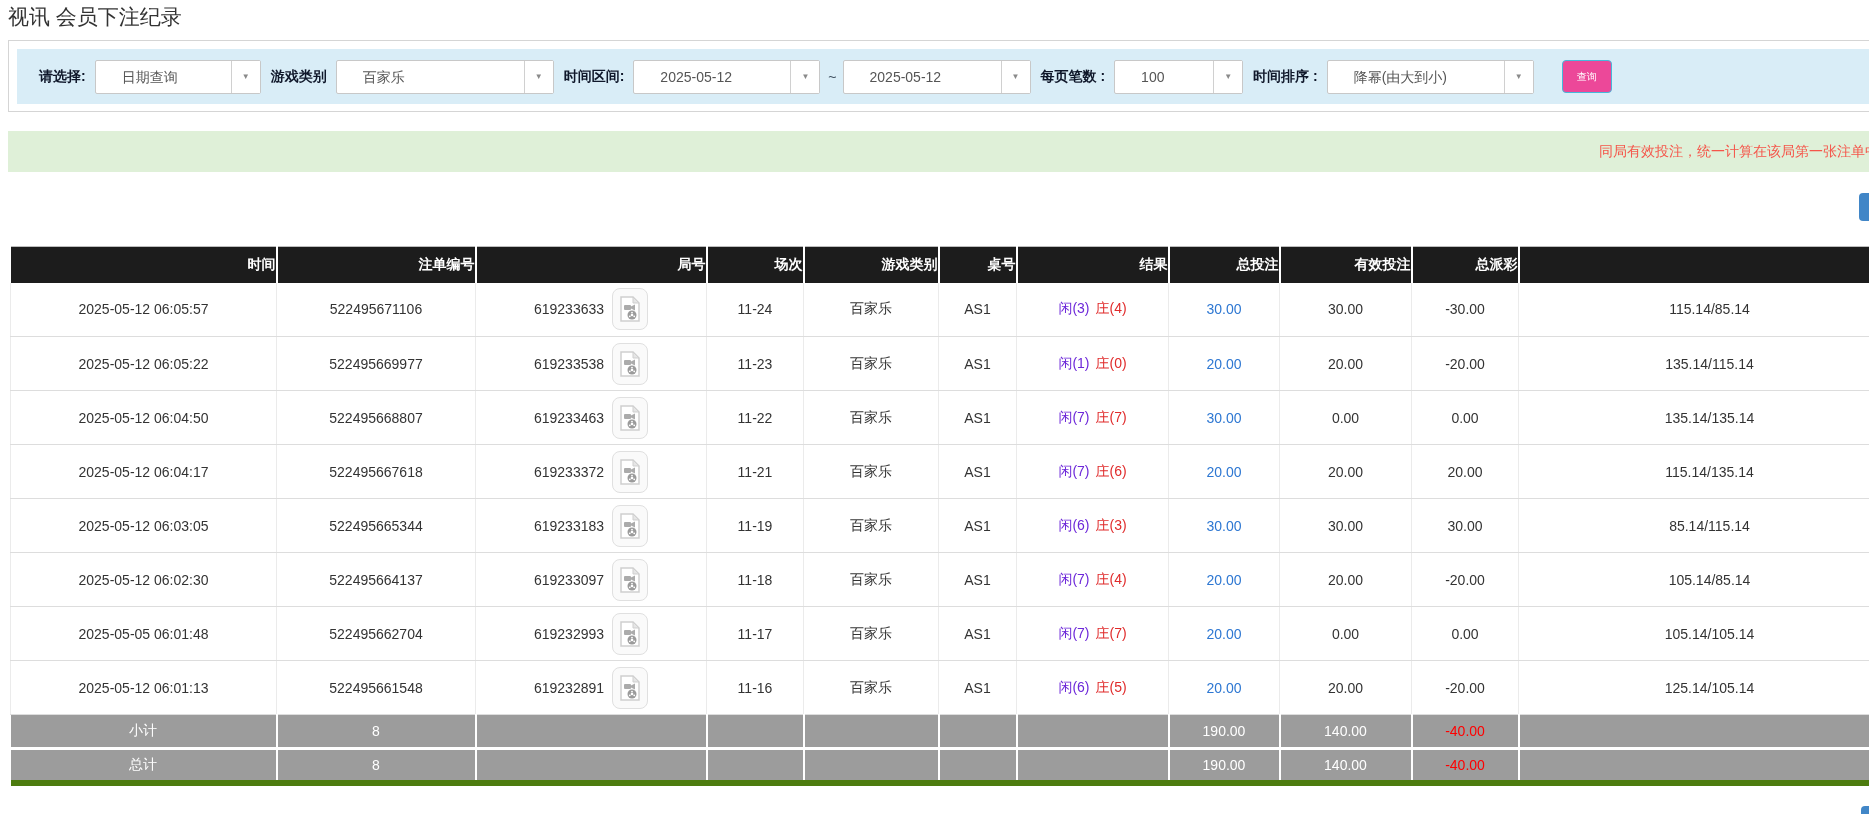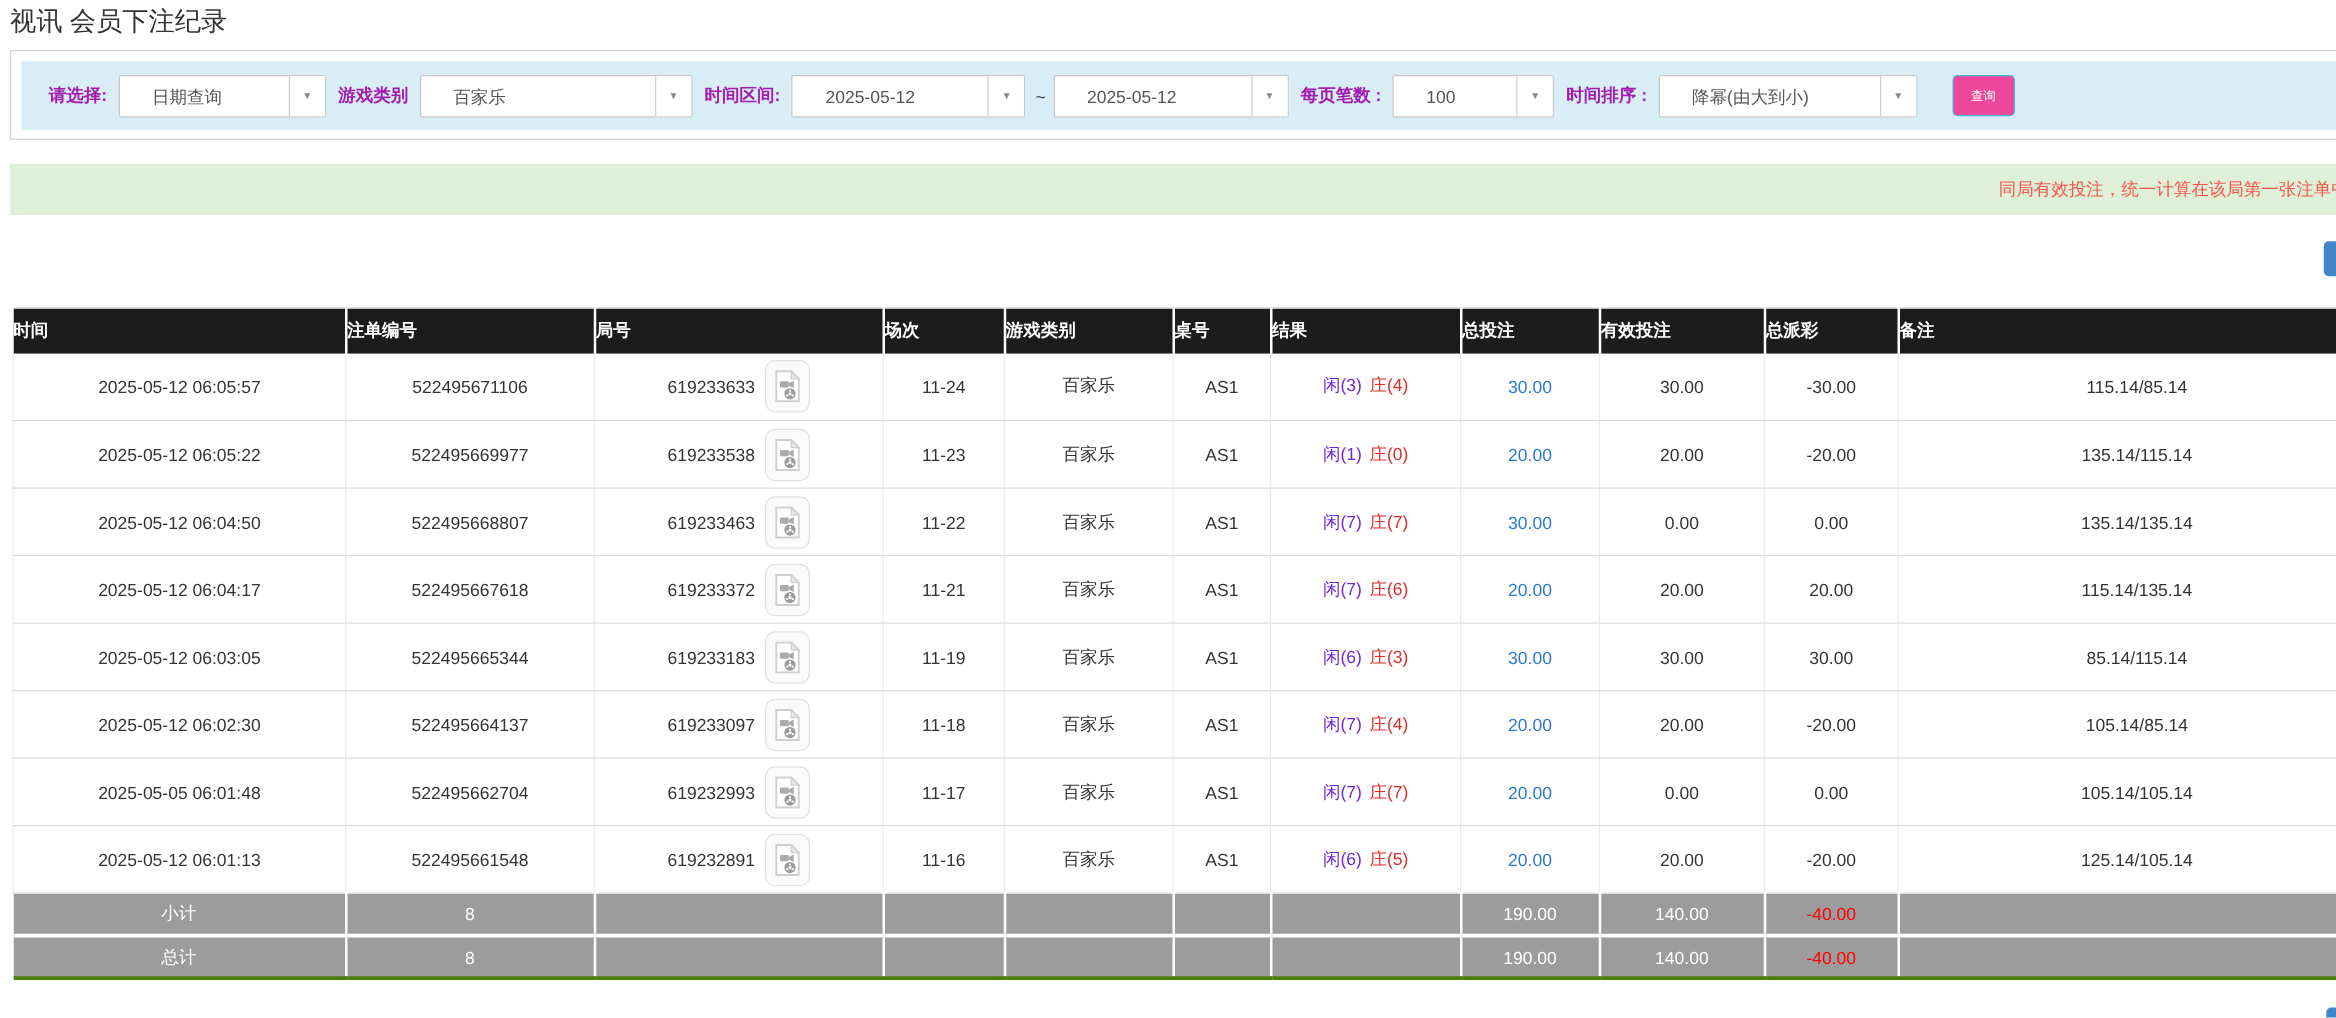--- a/index.html
+++ b/index.html
@@ -8,21 +8,21 @@
   #stage { position:relative; width:1869px; height:684px; }
 
   
   .page-title { position:absolute; left:8px; top:3px; font-size:21px; color:#333; font-weight:400; }
 
   
   .filter-panel { position:absolute; left:8px; top:40px; width:1870px; height:72px;
                   border:1px solid #d5d5d5; background:#fff; }
   .filter-strip { position:absolute; left:8px; top:8px; width:1852px; height:55px;
                   background:#d9edf7; display:flex; align-items:center; padding-left:18px; }
-  .f-label { font-size:14px; font-weight:bold; color:#a21caf; white-space:nowrap; margin:0 9px 0 4px;text-align:center; }
+  .f-label { font-size:14px; font-weight:bold; color:#0f172a; white-space:nowrap; margin:0 9px 0 4px;text-align:center; }
   .combo { display:flex; height:34px; background:#fff; border:1px solid #c8c8c8; border-radius:2px;
            margin-right:6px; cursor:pointer; }
   .combo-text { flex:1; font-size:14px; color:#555; line-height:32px; padding:0 26px; white-space:nowrap; overflow:hidden; }
   .combo-arrow { width:29px; border-left:1px solid #d0d0d0; display:flex; align-items:center;
                  justify-content:center; font-size:8px; color:#8a8a8a; background:#fff; }
   .tilde { font-size:14px; color:#3b4d5c; margin:0 6px 0 2px; }
   .search-btn { height:33px; padding:0 14px; margin-left:22px; background:#ec4899; border:1px solid #46b8da;
                 border-radius:4px; color:#fff; font-size:10px; cursor:pointer; }
 
   
@@ -33,35 +33,35 @@
   
   .edge-btn-top { position:absolute; left:1859px; top:193px; width:18px; height:28px;
                   background:#4186c7; border-radius:4px 0 0 4px; cursor:pointer; }
   .edge-btn-bottom { position:absolute; left:1861px; top:806px; width:16px; height:12px;
                      background:#4186c7; border-radius:4px 0 0 0; cursor:pointer; }
 
   
   .bet-table { position:absolute; left:10px; top:246px; width:1890px;
                border-collapse:collapse; table-layout:fixed; border-top:1px solid #bdbdbd; }
   .bet-table th { height:36px; background:#1c1c1c; color:#fff; font-size:14px; font-weight:bold;
-                  text-align:left; border-right:2px solid #fff; }
+                  text-align:right; border-right:2px solid #fff; }
   .bet-table th:last-child { border-right:none; }
   .bet-table tbody.data-body td { height:54px; background:#fff; font-size:14px; color:#333; text-align:center;
                   border-bottom:1px solid #ddd; border-right:1px solid #ebebeb; border-left:1px solid #ebebeb; }
   .round-wrap { display:inline-flex; align-items:center; gap:8px; }
   .video-btn { width:36px; height:42px; background:#fafafa; border:1px solid #e0e0e0; border-radius:8px;
                display:inline-flex; align-items:center; justify-content:center; cursor:pointer; }
   .res-player { color:#6d28d9; margin-right:6px; }
   .res-banker { color:#e02b2b; }
   .bet-link { color:#2d77d2; text-decoration:none; cursor:pointer; }
   .neg { color:#ff0000; }
 
   .sum-row td { height:34px; background:#9c9c9c; color:#fff; font-size:14px; text-align:center;
                 border-right:2px solid #fff; border-bottom:3px solid #fff; }
-  .sum-row:last-child td { border-bottom:3px solid #4d7c0f; }
+  .sum-row:last-child td { border-bottom:6px solid #4d7c0f; }
   .sum-row td.neg-cell { color:#ff0000; }
 </style>
 </head>
 <body>
 
 <div id="stage">
 
   <div class="page-title">视讯 会员下注纪录</div>
 
   <div class="filter-panel">

